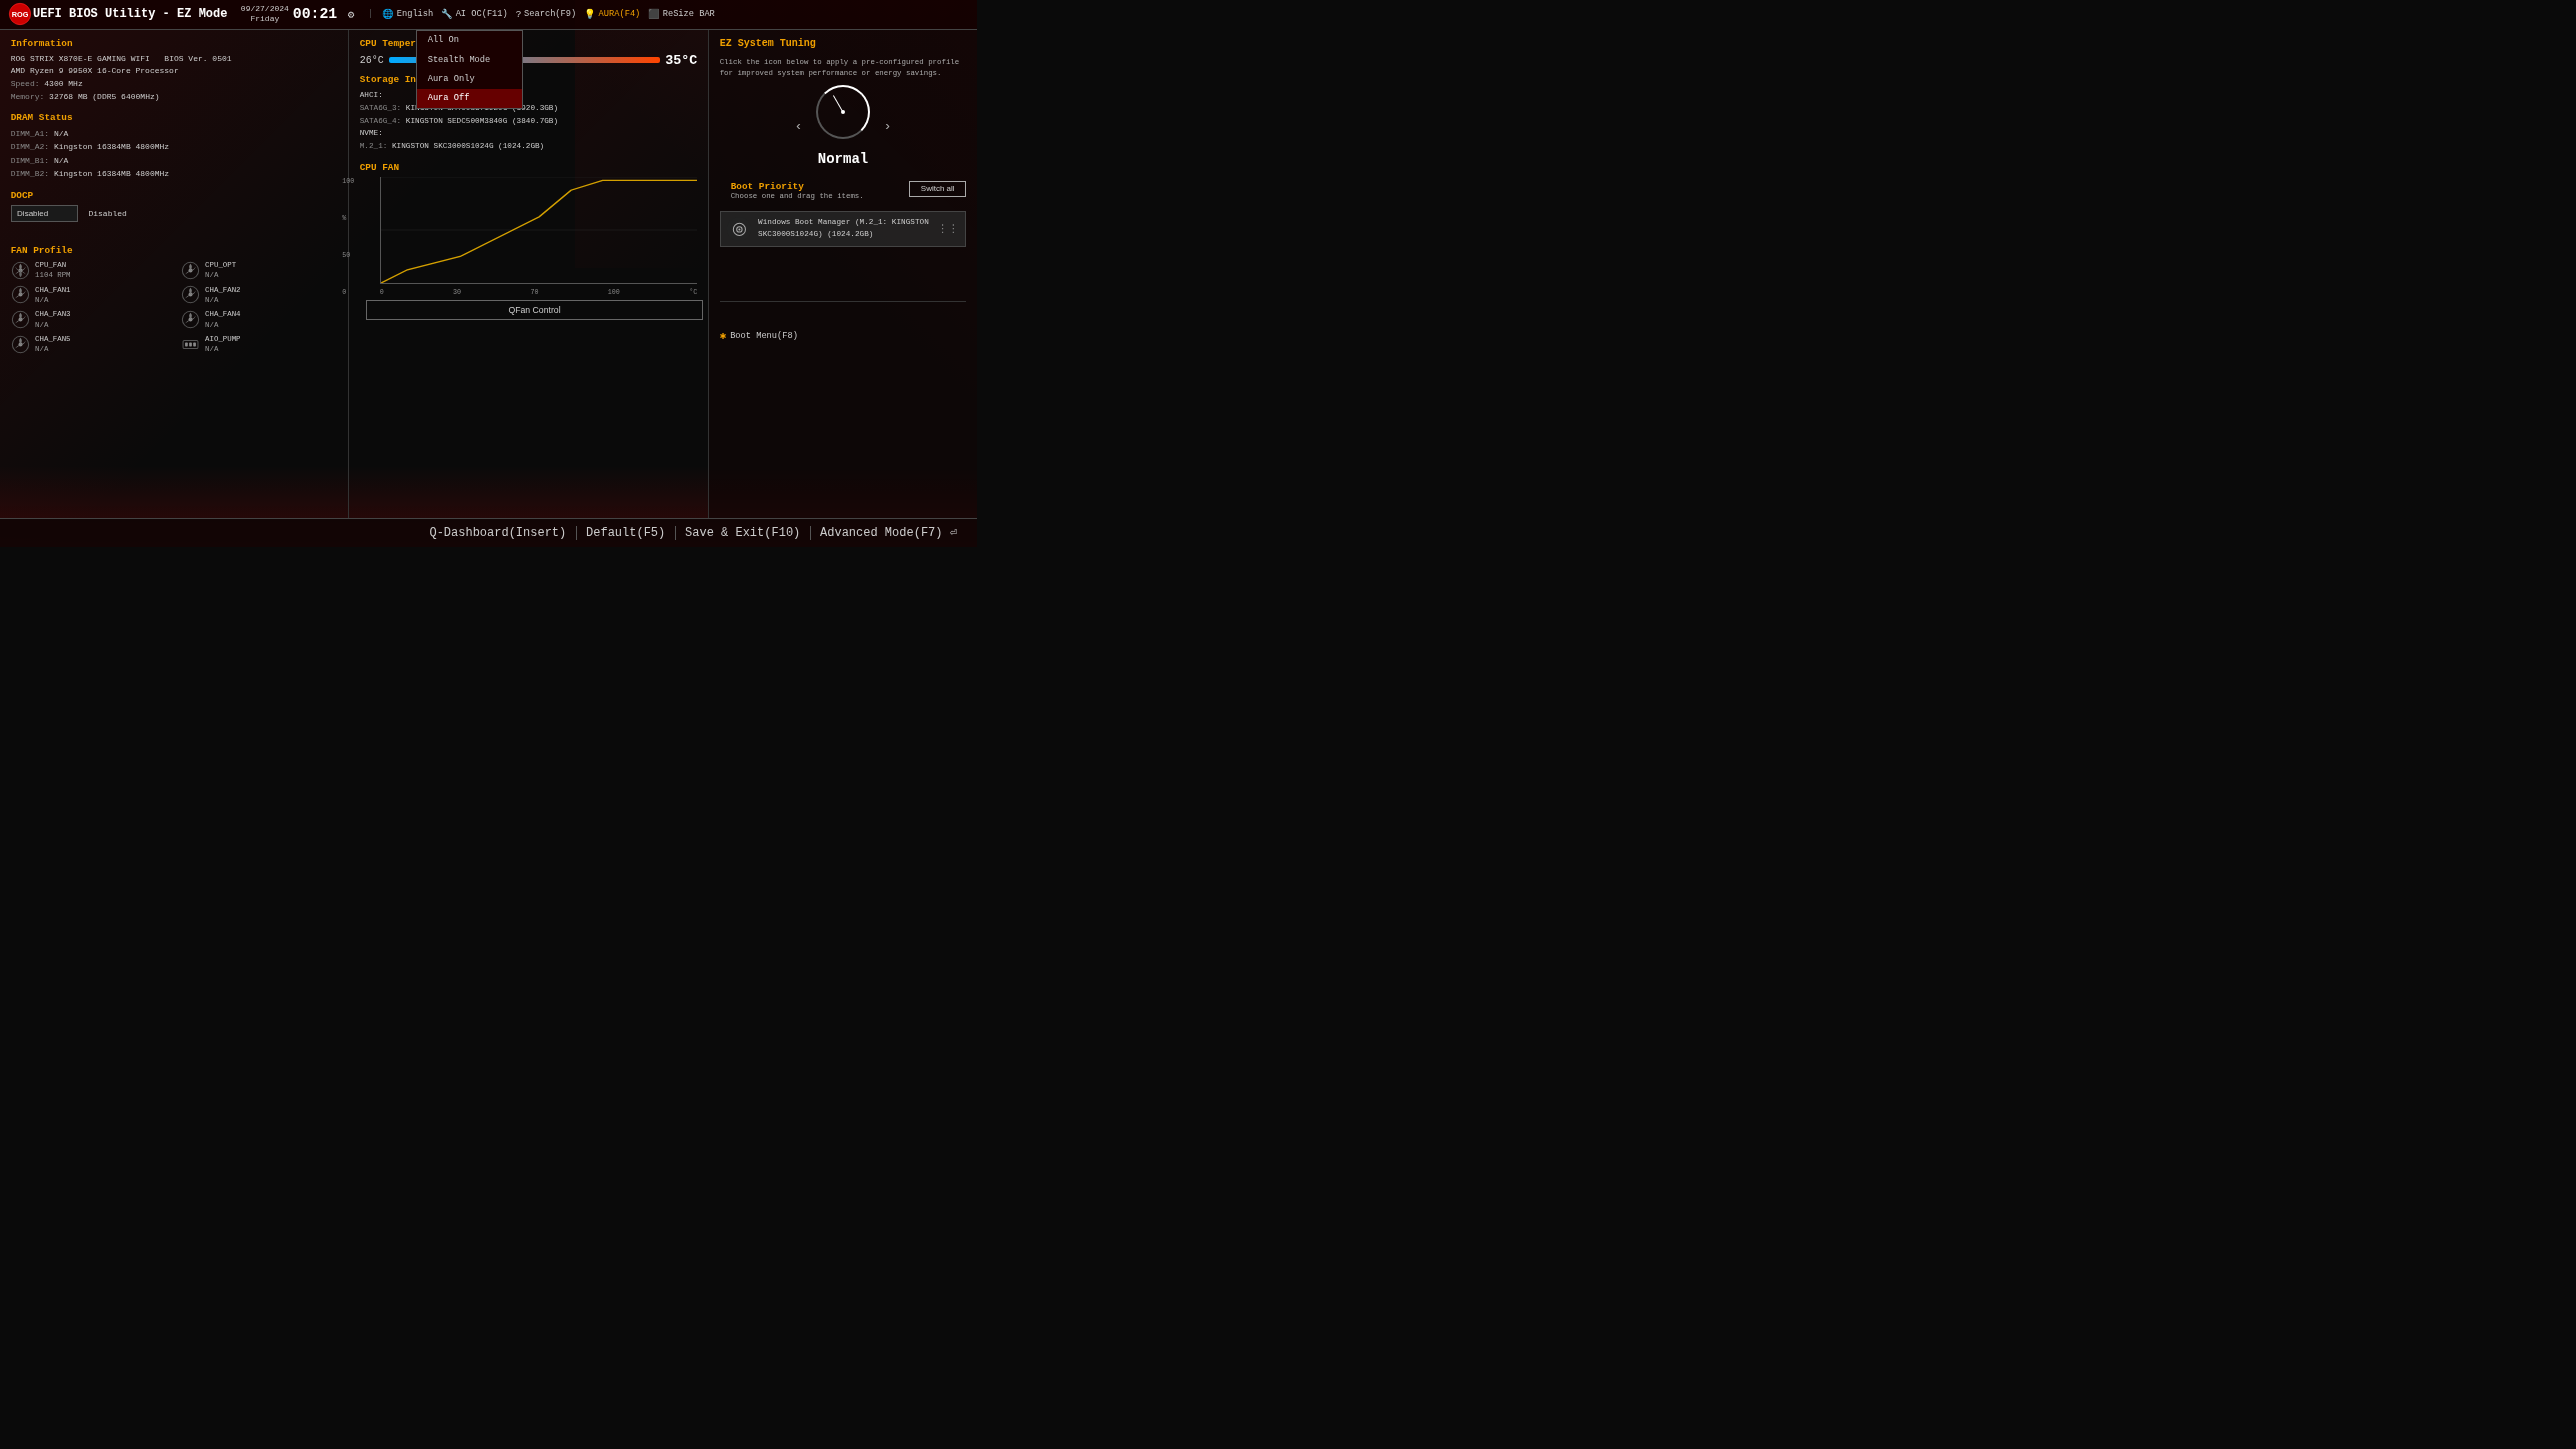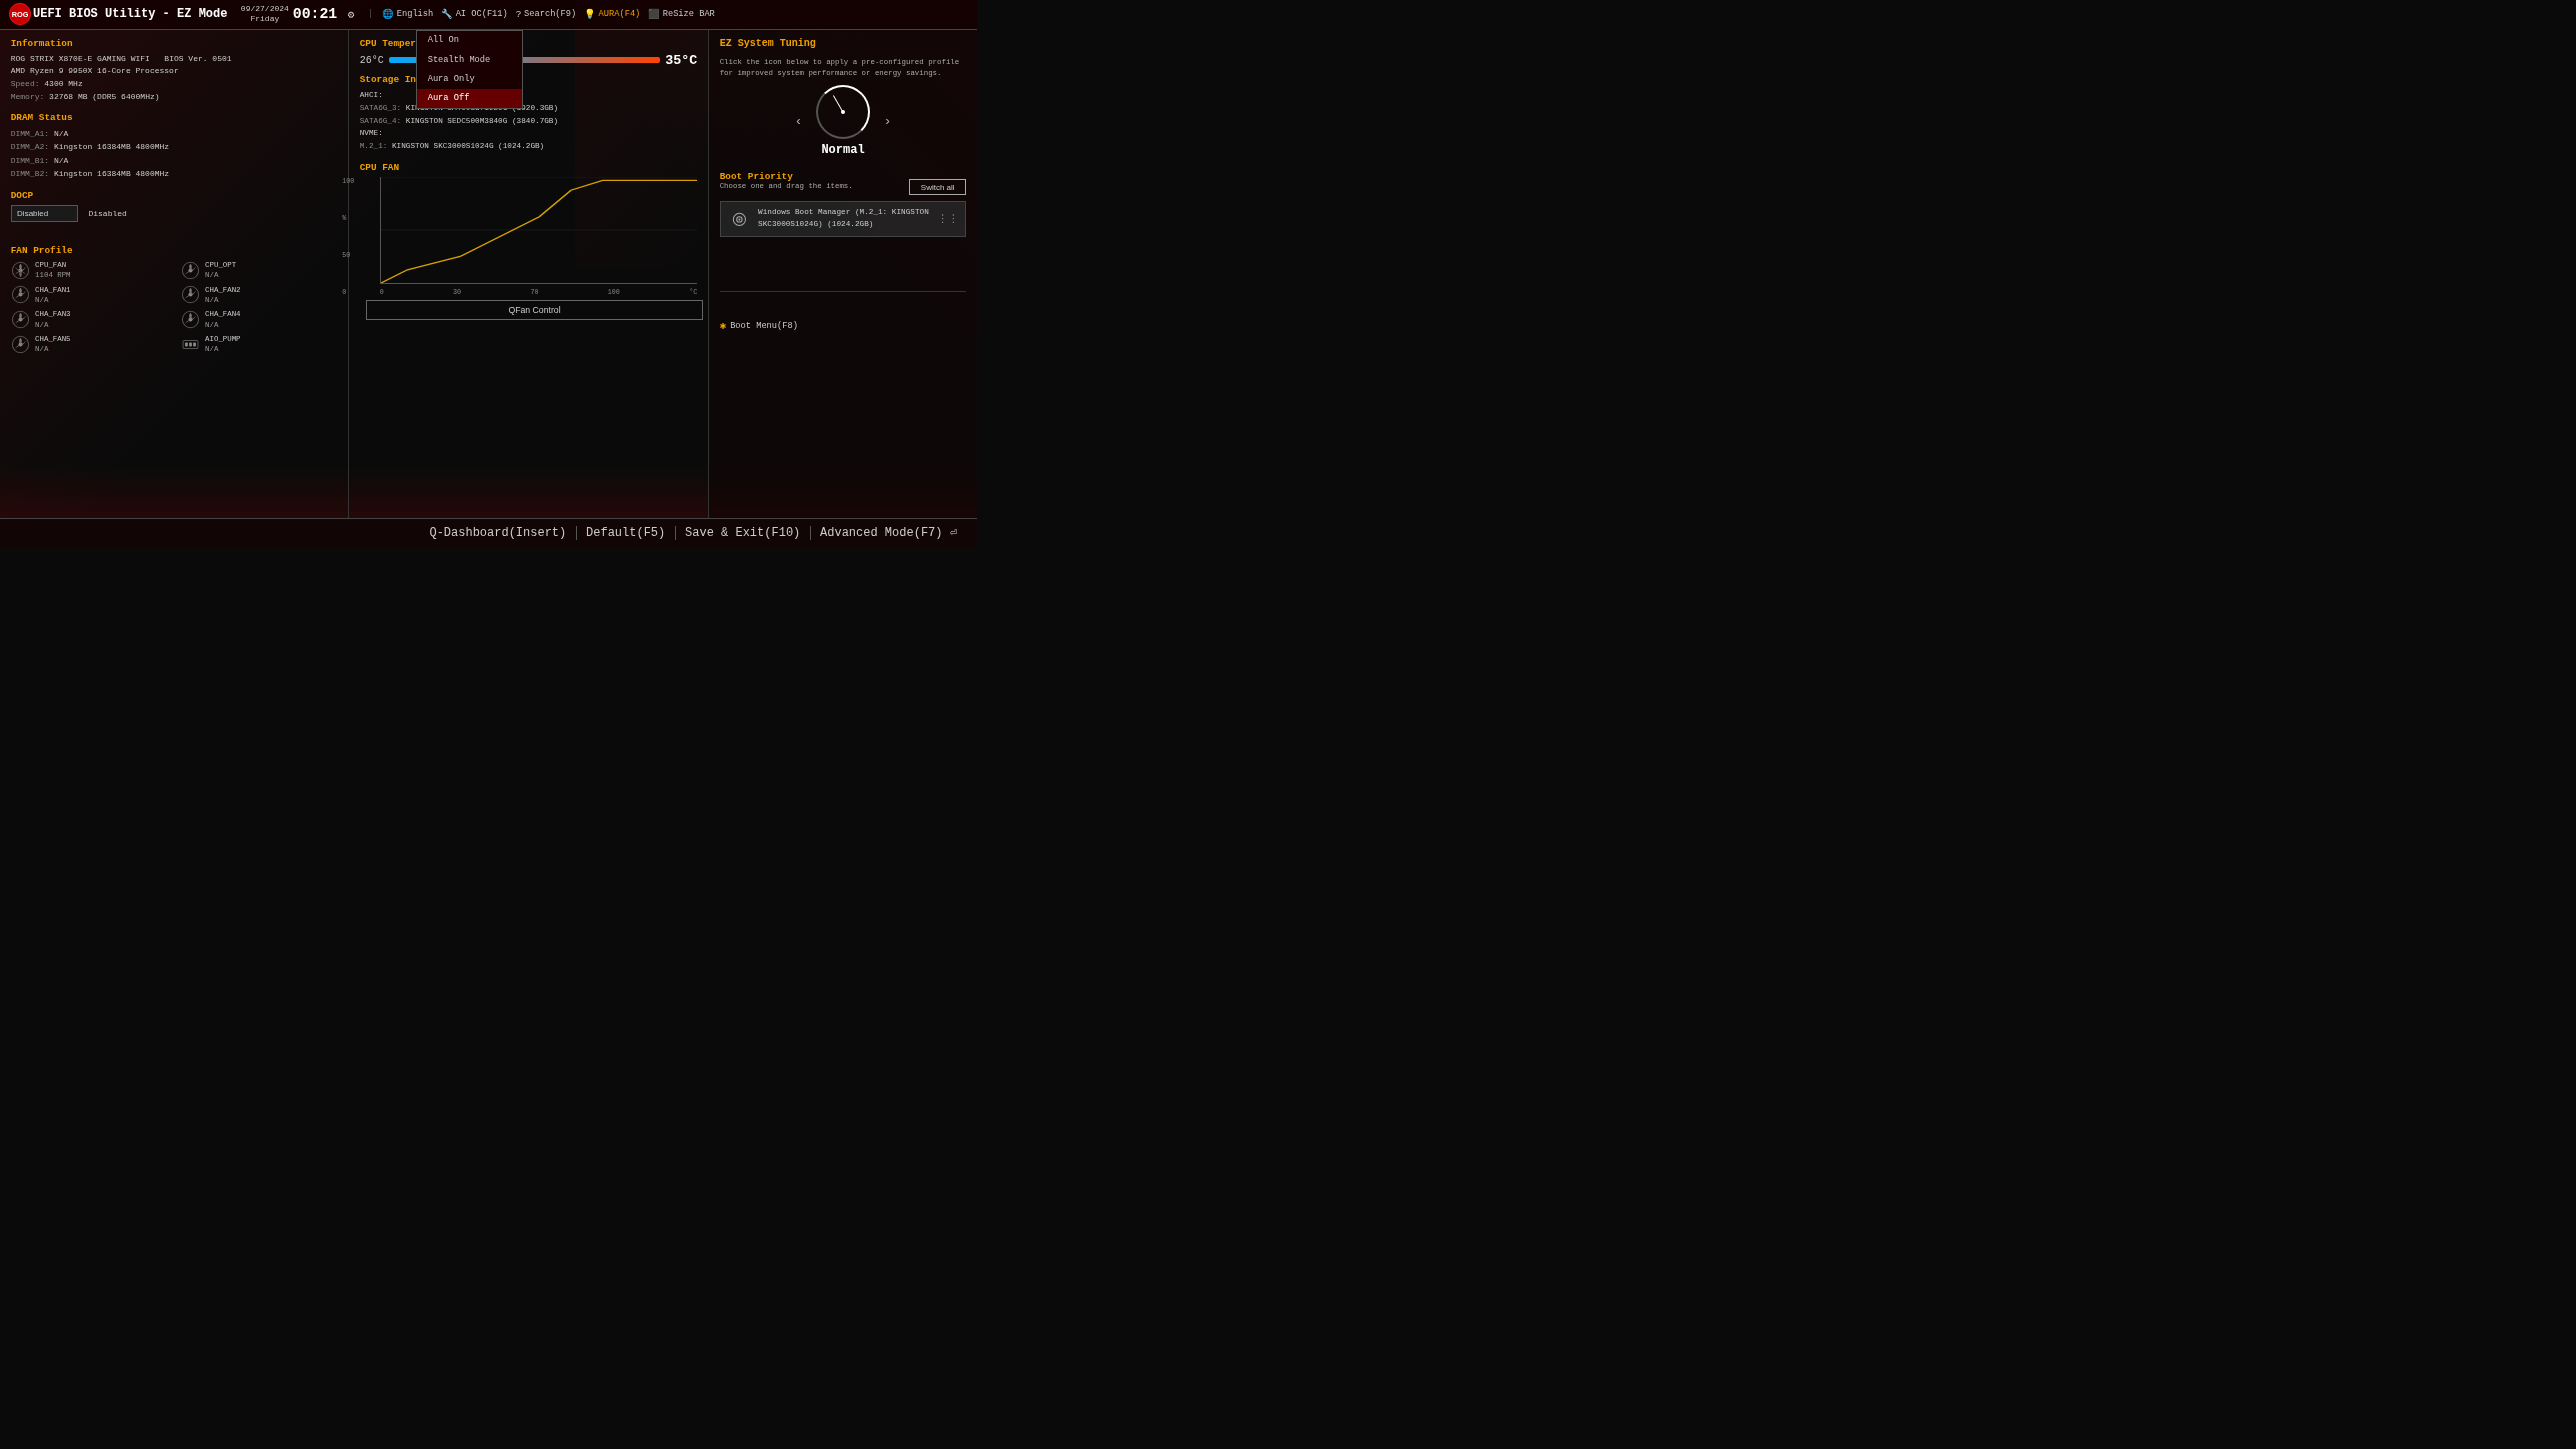--- a/index.html
+++ b/index.html
@@ -309,22 +309,23 @@
       bottom: calc(50% - 2px);
       left: calc(50% - 2px);
     }
     .nav-arrow {
       color: #aaa;
       font-size: 13.4px;
       cursor: pointer;
     }
     .tuning-label {
       color: #fff;
-      font-size: 12px;
+      font-size: 14px;
       font-weight: bold;
+      margin-top: 8px;
     }
 
     
     .boot-section { margin-top: 6.7px; }
     .boot-title { color: #f0a000; font-size: 9.4px; font-weight: bold; }
     .boot-desc { color: #aaa; font-size: 7.4px; margin-bottom: 5.4px; }
     .switch-all-btn {
       background: transparent;
       border: 0.7px solid #aaa;
       color: #ccc;
@@ -730,21 +731,21 @@
             <div class="gauge-needle"></div>
             <div class="gauge-dot"></div>
           </div>
           <span class="tuning-label">Normal</span>
         </div>
         <span class="nav-arrow">›</span>
       </div>
     </div>
 
     <div class="boot-section">
-      <div style="display:flex; align-items:flex-end; justify-content:space-between; margin-bottom:4px;">
+      <div style="display:flex; align-items:flex-start; justify-content:space-between; margin-bottom:4px;margin-left:11px;">
         <div>
           <div class="boot-title">Boot Priority</div>
           <div class="boot-desc">Choose one and drag the items.</div>
         </div>
         <button class="switch-all-btn">Switch all</button>
       </div>
 
       <div class="boot-item">
         <div class="boot-drive-icon">
           <svg width="14.8" height="14.8" viewBox="0 0 22 22">

